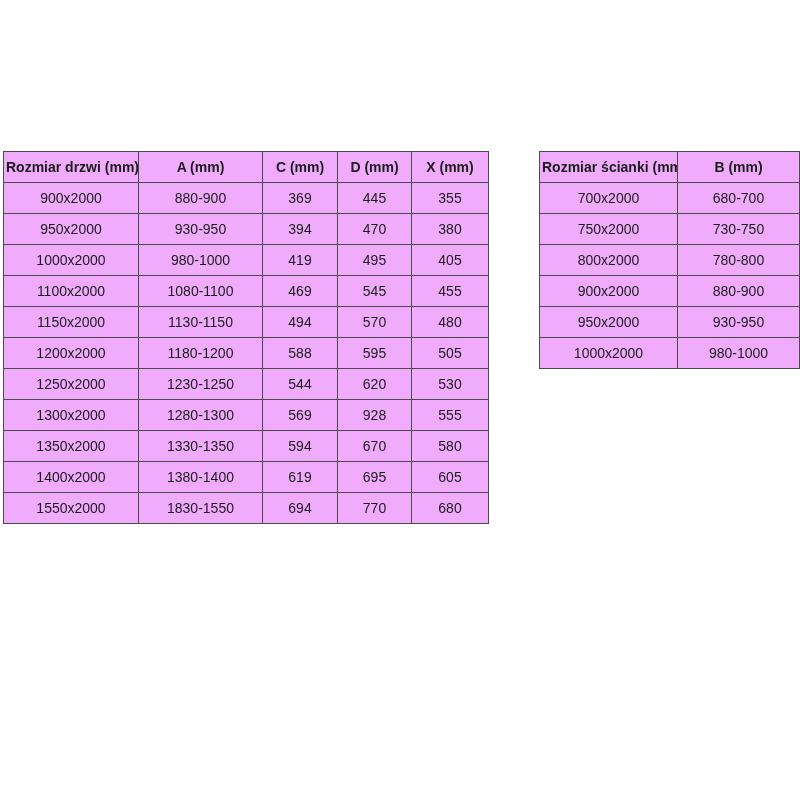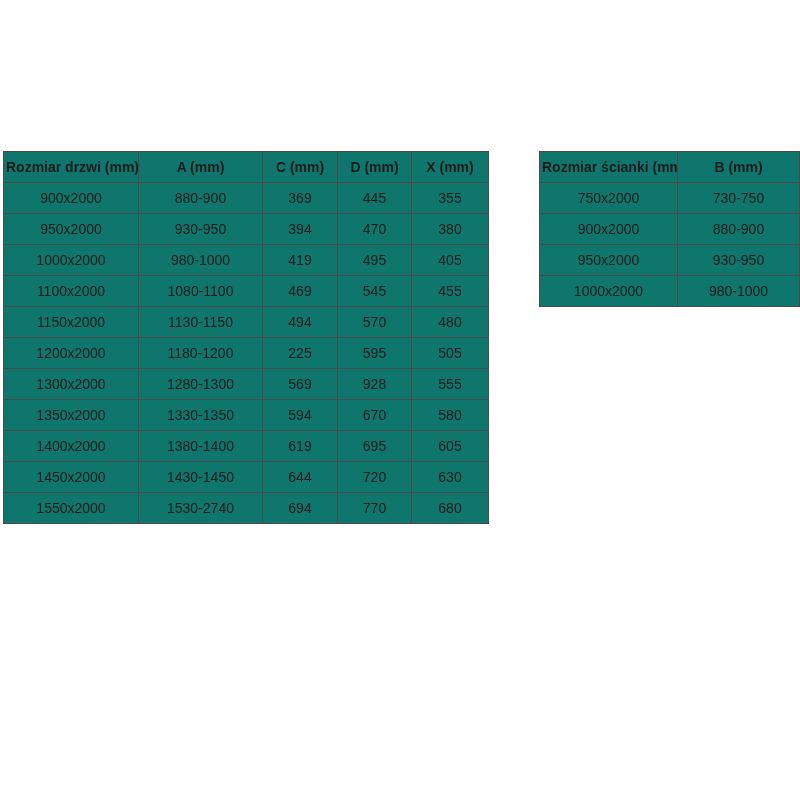--- a/index.html
+++ b/index.html
@@ -11,21 +11,21 @@
     height: 800px;
     position: relative;
     background: #ffffff;
     font-family: "Liberation Sans", sans-serif;
     overflow: hidden;
   }
   table.spec-table {
     position: absolute;
     border-collapse: collapse;
     table-layout: fixed;
-    background: #0f766e;
+    background: #f0abfc;
   }
   table.spec-table th,
   table.spec-table td {
     border: 1px solid #4a4a4a;
     text-align: center;
     vertical-align: middle;
     height: 30px;
     padding: 0 2px;
     font-size: 14px;
     color: #1b1b1b;
@@ -98,23 +98,30 @@
       <tr>
         <td>1150x2000</td>
         <td>1130-1150</td>
         <td>494</td>
         <td>570</td>
         <td>480</td>
       </tr>
       <tr>
         <td>1200x2000</td>
         <td>1180-1200</td>
-        <td>225</td>
+        <td>588</td>
         <td>595</td>
         <td>505</td>
+      </tr>
+      <tr>
+        <td>1250x2000</td>
+        <td>1230-1250</td>
+        <td>544</td>
+        <td>620</td>
+        <td>530</td>
       </tr>
       <tr>
         <td>1300x2000</td>
         <td>1280-1300</td>
         <td>569</td>
         <td>928</td>
         <td>555</td>
       </tr>
       <tr>
         <td>1350x2000</td>
@@ -124,51 +131,52 @@
         <td>580</td>
       </tr>
       <tr>
         <td>1400x2000</td>
         <td>1380-1400</td>
         <td>619</td>
         <td>695</td>
         <td>605</td>
       </tr>
       <tr>
-        <td>1450x2000</td>
-        <td>1430-1450</td>
-        <td>644</td>
-        <td>720</td>
-        <td>630</td>
-      </tr>
-      <tr>
         <td>1550x2000</td>
-        <td>1530-2740</td>
+        <td>1830-1550</td>
         <td>694</td>
         <td>770</td>
         <td>680</td>
       </tr>
     </tbody>
 </table>
 
 <table id="wall-table" class="spec-table">
   <colgroup>
     <col style="width:138px">
     <col style="width:122px">
   </colgroup>
   <thead>
     <tr>
         <th>Rozmiar ścianki (mm)</th>
         <th>B (mm)</th>
       </tr>
   </thead>
   <tbody>
       <tr>
+        <td>700x2000</td>
+        <td>680-700</td>
+      </tr>
+      <tr>
         <td>750x2000</td>
         <td>730-750</td>
+      </tr>
+      <tr>
+        <td>800x2000</td>
+        <td>780-800</td>
       </tr>
       <tr>
         <td>900x2000</td>
         <td>880-900</td>
       </tr>
       <tr>
         <td>950x2000</td>
         <td>930-950</td>
       </tr>
       <tr>

